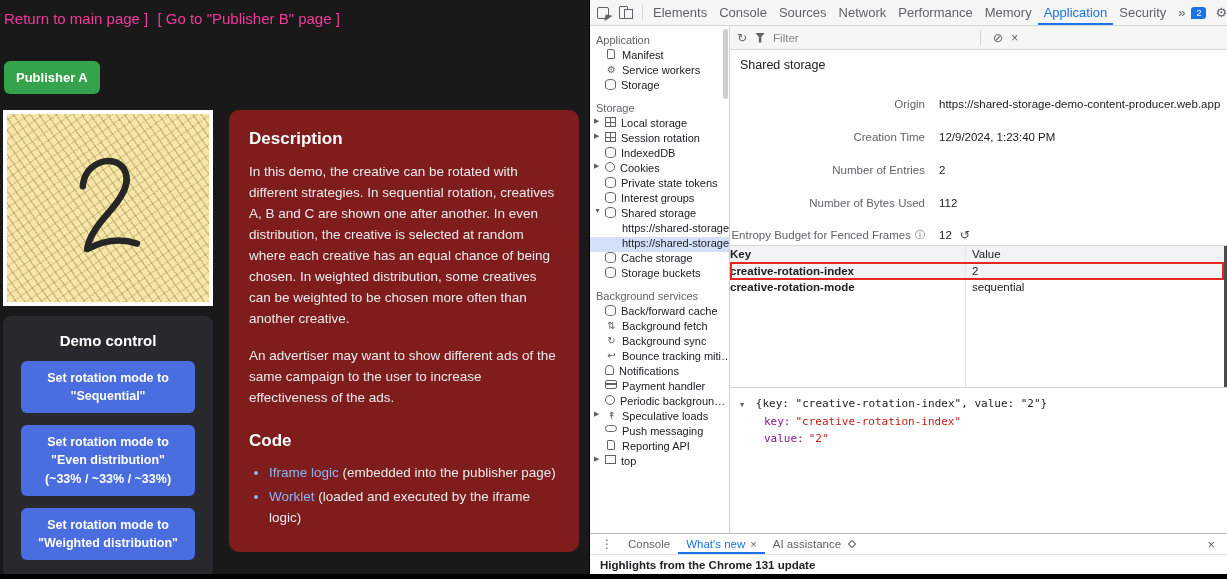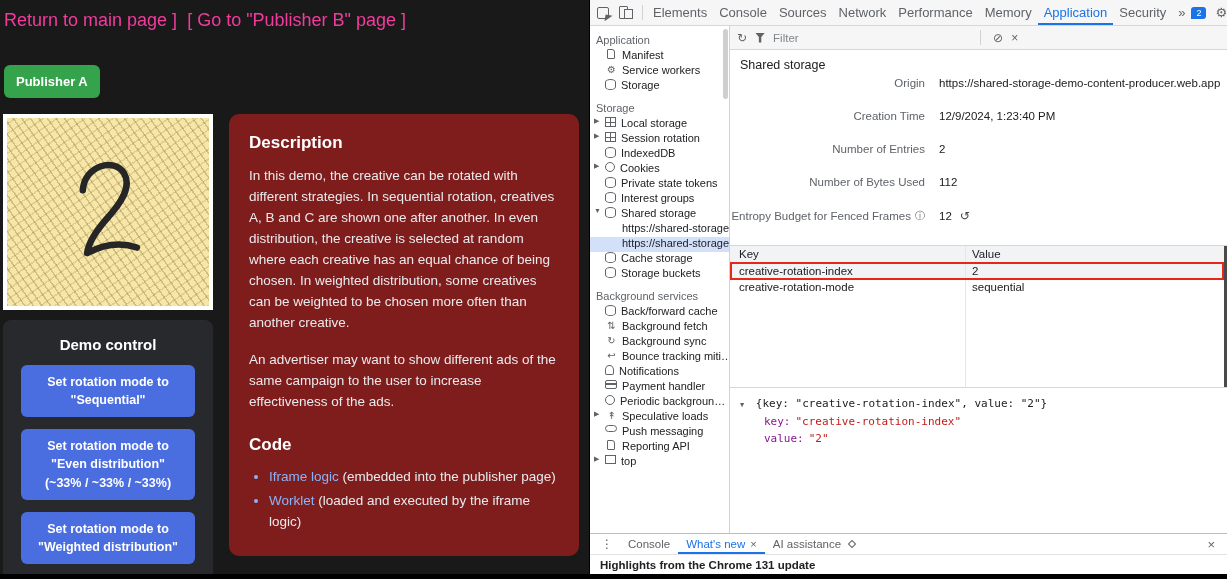--- a/index.html
+++ b/index.html
@@ -2,21 +2,21 @@
 <html><head>
 <meta charset="utf-8">
 <style>
   * { margin:0; padding:0; box-sizing:border-box; }
   body { font-family:"Liberation Sans","DejaVu Sans",sans-serif; }
 
   .screen { width:1227px; height:579px; display:flex; border-bottom:5px solid #000; background:#191919; overflow:hidden; }
 
   
   .demo { width:589px; flex:none; background:#191919; color:#fff; overflow:hidden; }
-  .demo-nav { padding:10px 5px 0 4px; font-size:18px; }
+  .demo-nav { padding:10px 5px 0 4px; font-size:15px; }
   .demo-nav a { color:#f23b9d; text-decoration:none; margin-right:5px; cursor:pointer; }
   .title-row { display:flex; align-items:center; gap:15px; padding:34px 10px 16px 4px; }
   .badge { background:#35a24c; border-radius:6px; padding:9px 12px; font-size:13px; font-weight:700; cursor:pointer; }
   .page-title { font-size:25px; font-weight:700; }
   .content { display:flex; gap:16px; padding:0 10px 0 3px; }
   .left-col { width:210px; flex:none; }
   .creative { border:4px solid #fff; height:196px; background:#f6e7a9; position:relative; display:flex; align-items:center; justify-content:center; cursor:pointer; }
   .creative::before { content:""; position:absolute; inset:0;
      background:
        repeating-linear-gradient(55deg, rgba(120,90,20,.28) 0 1.5px, transparent 1.5px 7px),
@@ -78,29 +78,29 @@
   
   .main { flex:1; display:flex; flex-direction:column; min-width:0; }
   .mtb { height:24px; flex:none; background:#f6f6f6; border-bottom:1px solid #d5d8db; display:flex; align-items:center; padding:0 7px; gap:8px; }
   .mtb .gly { font-size:12px; }
   .funnel { width:10px; height:10px; background:#5f6368; clip-path:polygon(0 0,100% 0,62% 45%,62% 100%,38% 100%,38% 45%); flex:none; }
   .finput { border:0; background:transparent; outline:none; font-size:11.5px; width:195px; color:#202124; font-family:inherit; }
   .finput::placeholder { color:#80868b; }
 
   .content-pane { flex:1; display:flex; flex-direction:column; min-height:0; background:#fff; }
   .ptitle { padding:8px 10px 5px; font-size:12.5px; font-weight:500; }
-  .frow { display:flex; align-items:flex-start; height:33px; font-size:11.5px; }
+  .frow { display:flex; align-items:flex-end; height:33px; font-size:11.5px; }
   .flab { width:195px; flex:none; display:flex; justify-content:flex-end; align-items:center; gap:4px; color:#5f6368; white-space:nowrap; }
   .fval { margin-left:14px; color:#202124; white-space:nowrap; display:flex; align-items:center; gap:8px; }
   .info { font-size:10px; color:#5f6368; cursor:pointer; }
   .reset { font-size:12px; color:#444; cursor:pointer; }
 
   .grid { position:relative; height:142px; flex:none; border-top:1px solid #d5d8db; font-size:11.5px; overflow:hidden; background:#fff; margin-top:3px; }
   .ghead { display:flex; height:17px; background:#f1f3f4; border-bottom:1px solid #d5d8db; align-items:center; }
-  .gc-key { width:235px; padding-left:9px; flex:none; cursor:pointer; }
+  .gc-key { width:235px; padding-left:0; flex:none; cursor:pointer;font-weight:bold; }
   .gc-val { flex:1; padding-left:7px; cursor:pointer; }
   .grow { display:flex; height:16px; align-items:center; position:relative; cursor:pointer; }
   .grow.odd { background:#f1f3f4; }
   .td { overflow:hidden; white-space:nowrap; }
   .col-div { position:absolute; left:235px; top:0; bottom:0; width:1px; background:#e4e6e8; }
   .red-box { position:absolute; top:-1px; bottom:-1px; left:0; right:3px; border:2px solid #e7271e; pointer-events:none; z-index:2; }
   .gsb { position:absolute; right:0; top:0; bottom:0; width:3px; background:#4a4a4a; cursor:pointer; }
 
   .preview { flex:1; padding:7px 10px; font:11px/1.6 "DejaVu Sans Mono",monospace; color:#202124; overflow:hidden; border-top:1px solid #d5d8db; }
   .ptri { font-size:7px; color:#5f6368; margin-right:5px; cursor:pointer; }

